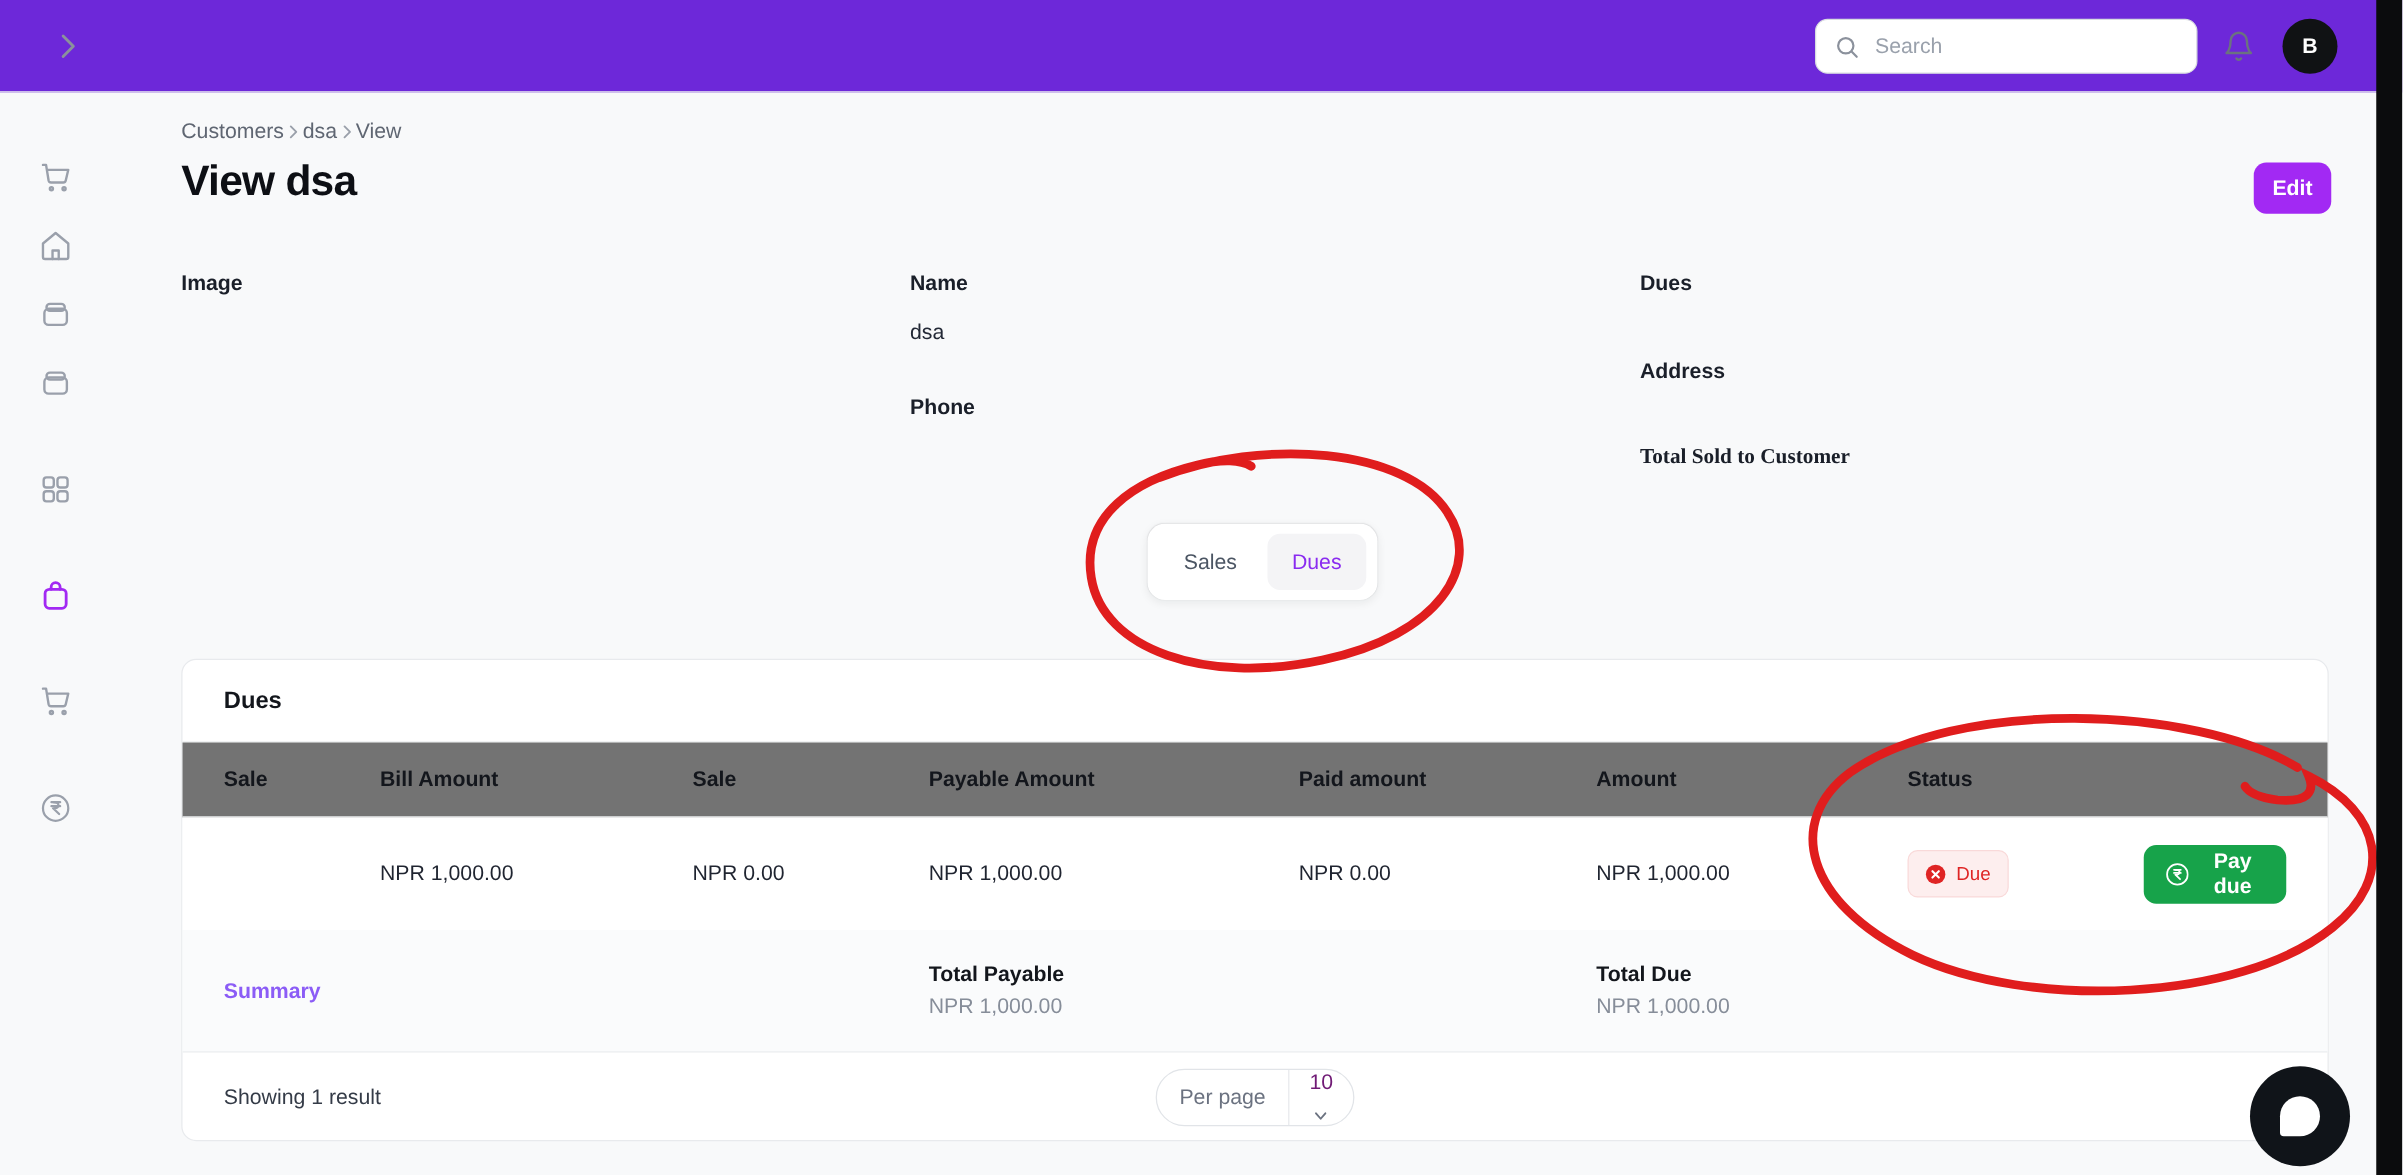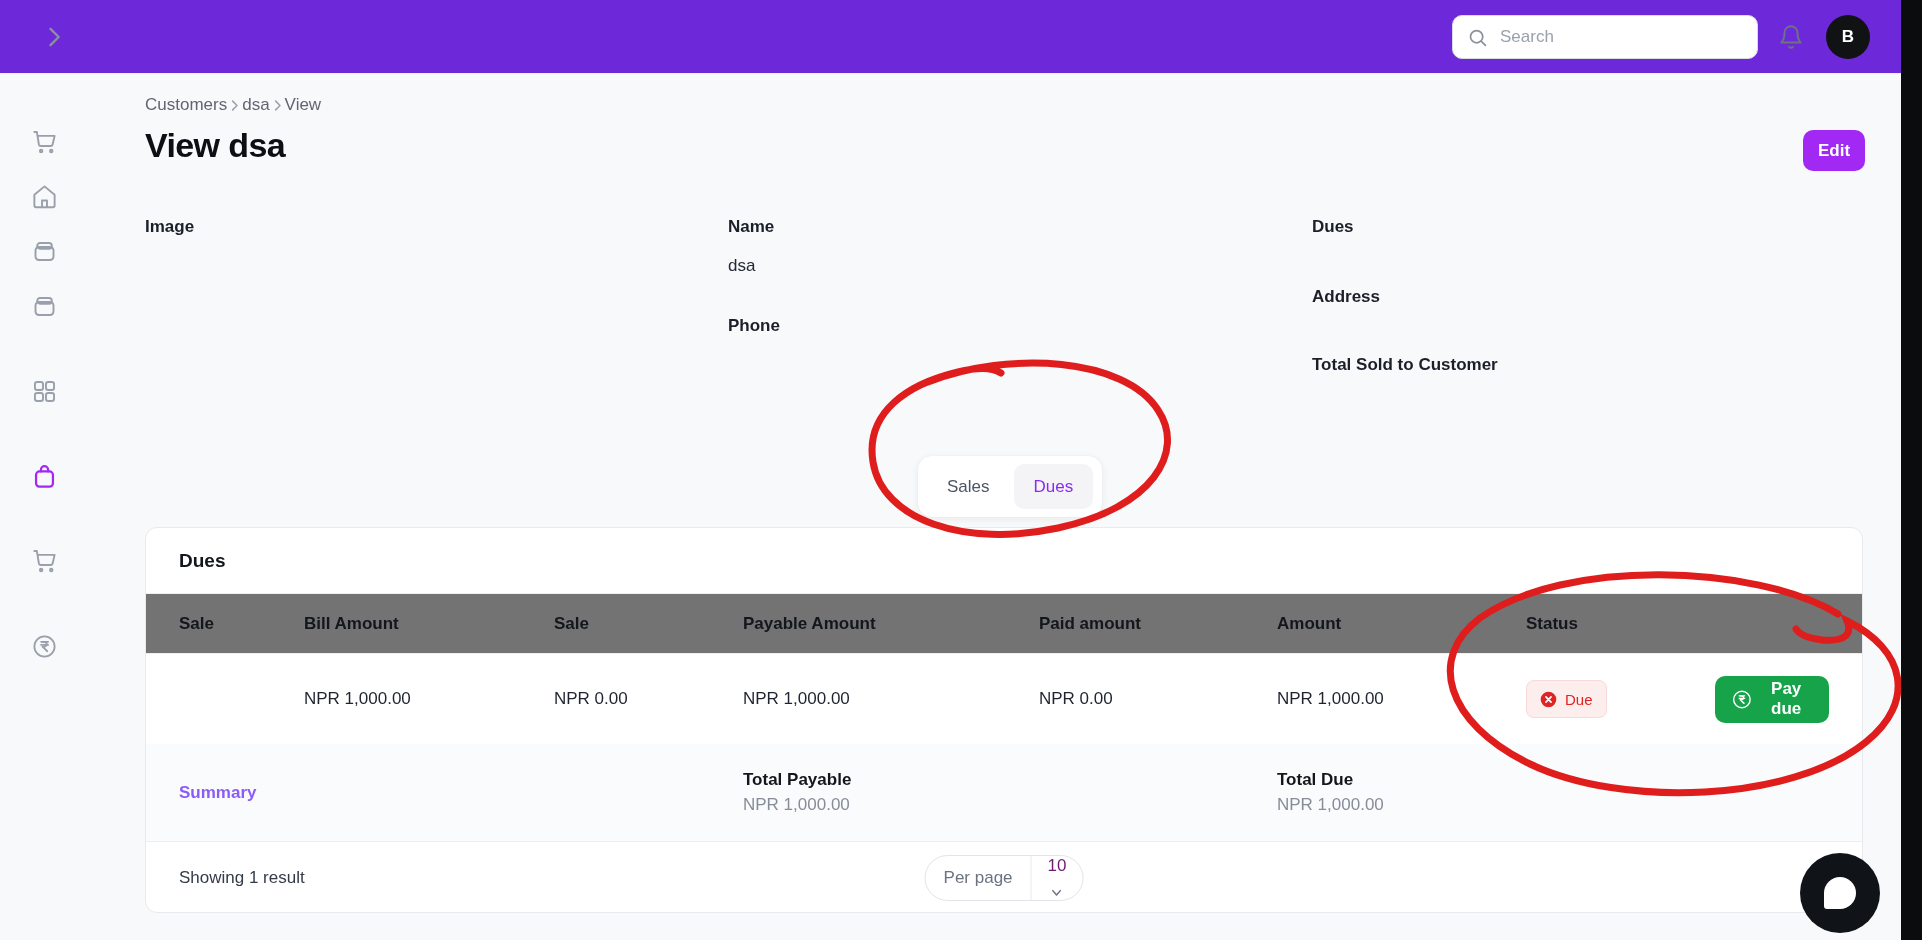--- a/index.html
+++ b/index.html
@@ -39,24 +39,24 @@
 
   
   .info-label{font-size:17px;font-weight:700;color:#1a1f29;}
   .info-value{font-size:17px;font-weight:400;color:#232936;}
   .col-image{position:absolute;left:145px;top:217px;}
   .col-mid{position:absolute;left:728px;top:217px;width:420px;}
   .col-mid .info-value{margin-top:19px;}
   .col-mid .lbl-phone{margin-top:40px;}
   .col-right{position:absolute;left:1312px;top:217px;width:420px;}
   .col-right .lbl-address{margin-top:50px;}
-  .col-right .lbl-total{margin-top:48px;}
-
-  
-  .tabs{position:absolute;left:918px;top:456px;height:61px;background:#ffffff;border-radius:14px;box-shadow:0 2px 8px rgba(20,24,31,0.07),0 0 1px rgba(20,24,31,0.1);display:flex;align-items:center;padding:0 9px;gap:4px;z-index:2;}
+  .col-right .lbl-total{margin-top:48px;font-family:Liberation Serif, serif;}
+
+  
+  .tabs{position:absolute;left:918px;top:419px;height:61px;background:#ffffff;border-radius:14px;box-shadow:0 2px 8px rgba(20,24,31,0.07),0 0 1px rgba(20,24,31,0.1);display:flex;align-items:center;padding:0 9px;gap:4px;z-index:2;}
   .tab{height:45px;padding:0 20px;display:flex;align-items:center;justify-content:center;font-size:17px;border-radius:10px;cursor:pointer;color:#4b5563;background:transparent;}
   .tab.active{background:#f4f4f6;color:#8a2bf0;font-weight:400;}
 
   
   .card{position:absolute;left:145px;top:527px;width:1718px;height:386px;background:#fff;border:1px solid #e8eaed;border-radius:12px;z-index:1;}
   .card-header{height:66px;display:flex;align-items:center;padding:0 33px;border-bottom:1px solid #eceef0;}
   .card-title{font-size:19px;font-weight:700;color:#13161c;}
   .tgrid{display:grid;grid-template-columns:125px 250px 189px 296px 238px 249px 1fr;align-items:center;padding:0 33px;}
   .thead{height:60px;background:#737373;border-bottom:1px solid #eceef0;}
   .thead .th{font-size:17px;font-weight:700;color:#13161c;}

